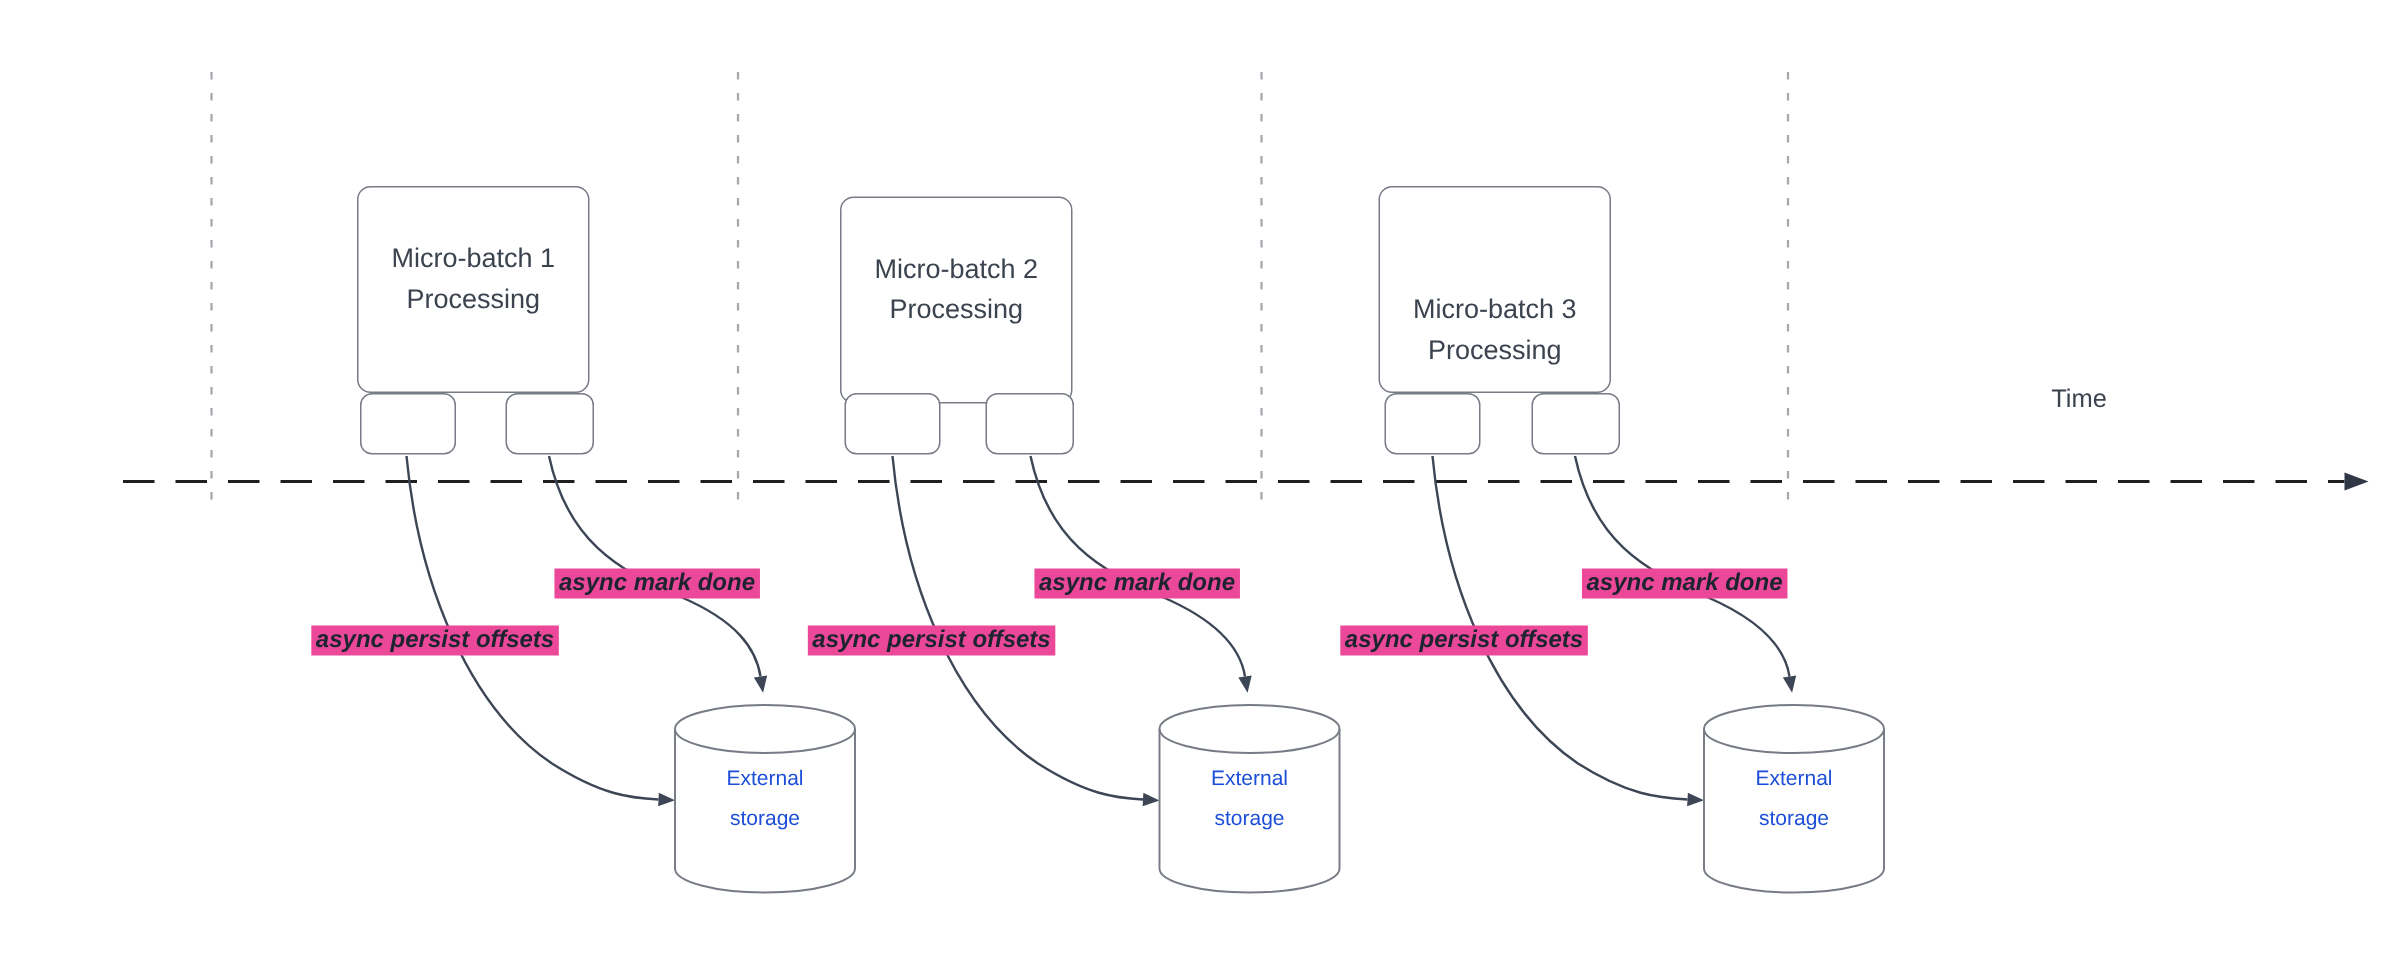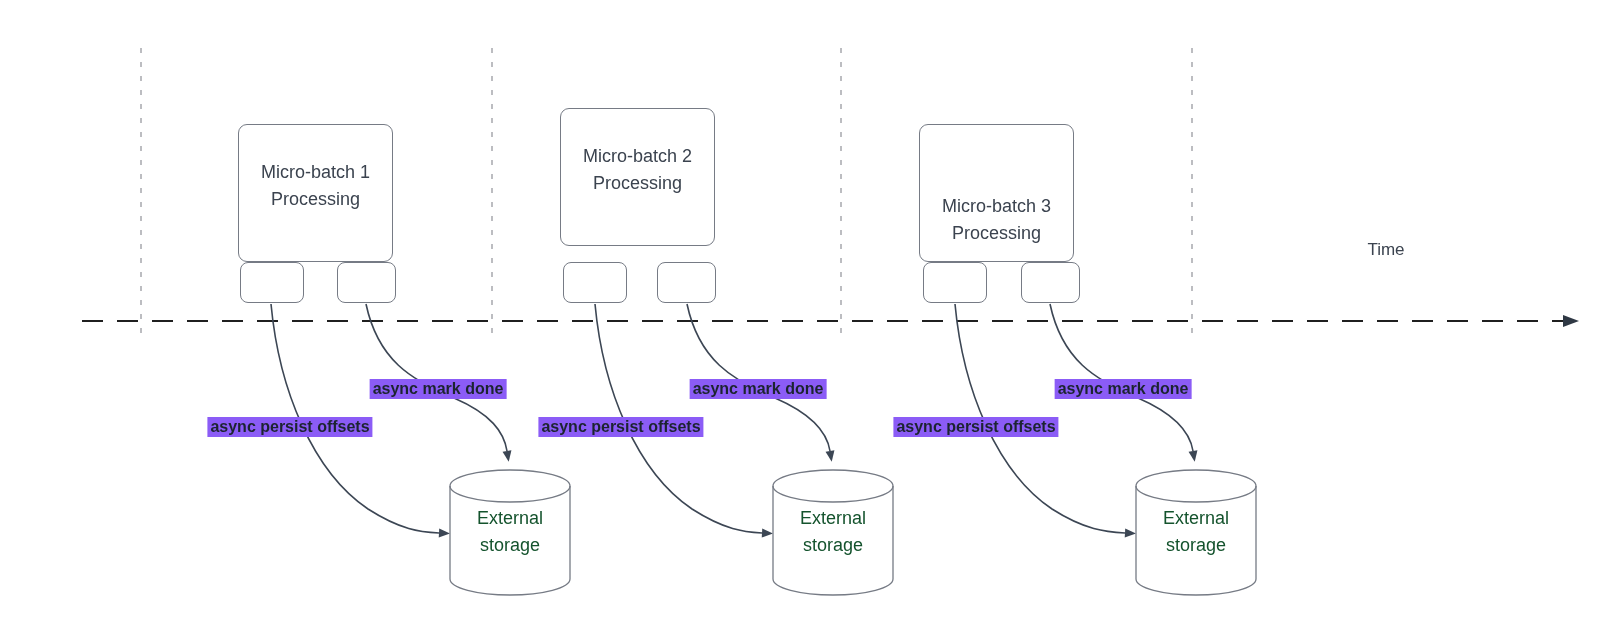--- a/index.html
+++ b/index.html
@@ -38,34 +38,35 @@
     height: 41px;
     box-sizing: border-box;
     border: 1px solid #767b85;
     border-radius: 8px;
     background: #ffffff;
   }
   .arrow-label {
     position: absolute;
     transform: translateX(-50%);
     white-space: nowrap;
-    background: #8b5cf6;
+    background: #ec4899;
     padding: 1px 3px;
     font-size: 16px;
     font-weight: bold;
     color: #1c2430;
+    font-style: italic;
   }
   .storage-label {
     position: absolute;
     width: 92px;
     transform: translateX(-50%);
     text-align: center;
-    font-size: 18px;
+    font-size: 14px;
     line-height: 27px;
-    color: #14532d;
+    color: #1d4ed8;
   }
   .time-label {
     position: absolute;
     width: 120px;
     transform: translateX(-50%);
     text-align: center;
     font-size: 17px;
     color: #3b434f;
   }
 </style>
@@ -116,33 +117,33 @@
 
   <div class="mb-box" style="left:238px; top:124px;">
     <span>Micro-batch 1 Processing</span>
   </div>
   <div class="task-box" style="left:240px; top:262px; width:64px;"></div>
   <div class="task-box" style="left:337px; top:262px; width:59px;"></div>
   <div class="arrow-label" style="left:290px; top:417px;">async persist offsets</div>
   <div class="arrow-label" style="left:438px; top:379px;">async mark done</div>
   <div class="storage-label" style="left:510px; top:505px;">External storage</div>
 
-  <div class="mb-box" style="left:560px; top:108px;justify-content:center;">
+  <div class="mb-box" style="left:560px; top:131px;justify-content:center;">
     <span>Micro-batch 2 Processing</span>
   </div>
   <div class="task-box" style="left:563px; top:262px; width:64px;"></div>
   <div class="task-box" style="left:657px; top:262px; width:59px;"></div>
   <div class="arrow-label" style="left:621px; top:417px;">async persist offsets</div>
   <div class="arrow-label" style="left:758px; top:379px;">async mark done</div>
   <div class="storage-label" style="left:833px; top:505px;">External storage</div>
 
   <div class="mb-box" style="left:919px; top:124px;align-items:flex-end;">
     <span>Micro-batch 3 Processing</span>
   </div>
   <div class="task-box" style="left:923px; top:262px; width:64px;"></div>
   <div class="task-box" style="left:1021px; top:262px; width:59px;"></div>
   <div class="arrow-label" style="left:976px; top:417px;">async persist offsets</div>
   <div class="arrow-label" style="left:1123px; top:379px;">async mark done</div>
   <div class="storage-label" style="left:1196px; top:505px;">External storage</div>
 
-  <div class="time-label" style="left:1386px; top:240px;">Time</div>
+  <div class="time-label" style="left:1386px; top:256px;">Time</div>
 
 </div>
 
 </body></html>

